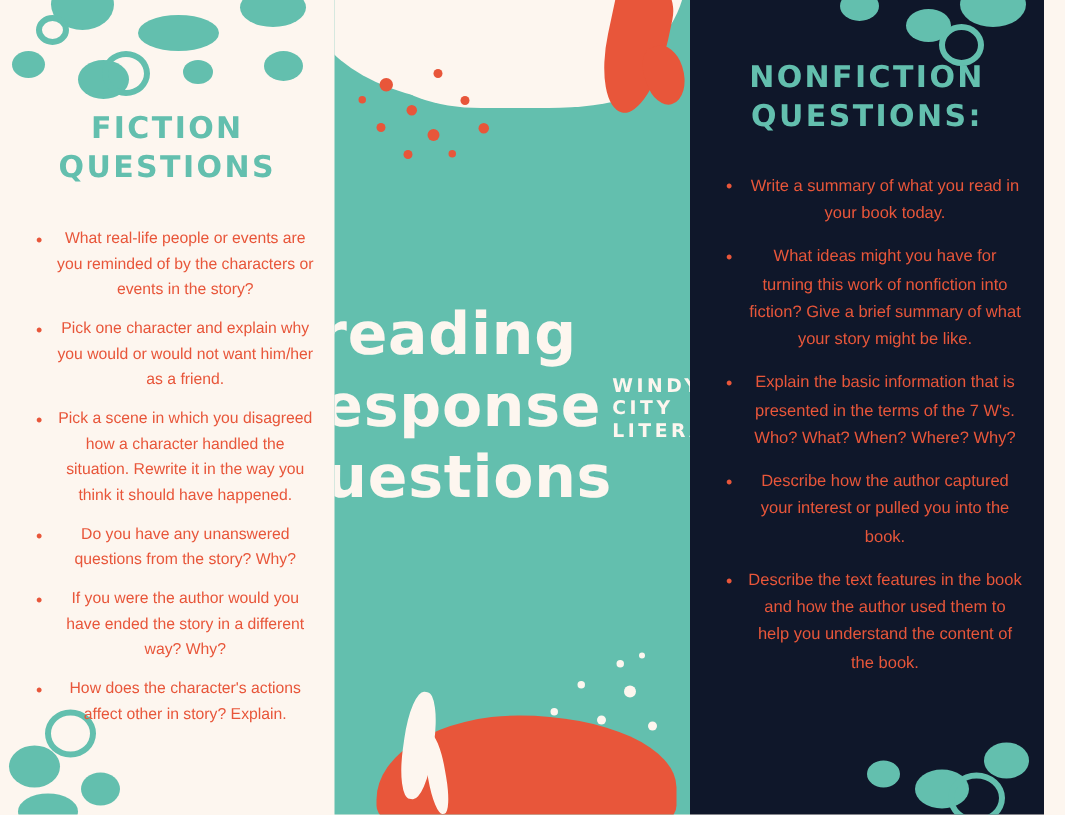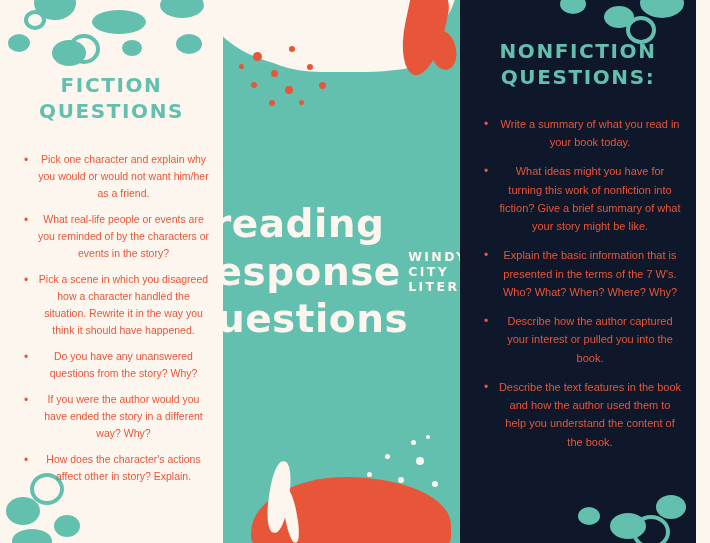--- a/index.html
+++ b/index.html
@@ -275,22 +275,22 @@
     <span class="blob teal bl-2"></span>
     <span class="blob teal bl-3"></span>
     <span class="ring teal-ring bl-ring-1"></span>
 
     <h2 class="side-heading">
       <span class="line">Fiction</span>
       <span class="line">Questions</span>
     </h2>
 
     <ul class="q-list">
+      <li>What real-life people or events are you reminded of by the characters or events in the story?</li>
       <li>Pick one character and explain why you would or would not want him/her as a friend.</li>
-      <li>What real-life people or events are you reminded of by the characters or events in the story?</li>
       <li>Pick a scene in which you disagreed how a character handled the situation. Rewrite it in the way you think it should have happened.</li>
       <li>Do you have any unanswered questions from the story? Why?</li>
       <li>If you were the author would you have ended the story in a different way? Why?</li>
       <li>How does the character's actions affect other in story? Explain.</li>
     </ul>
   </section>
 
   <section class="panel panel-center">
     <span class="paint-cream-top"></span>
     <span class="paint-cream-top2"></span>

